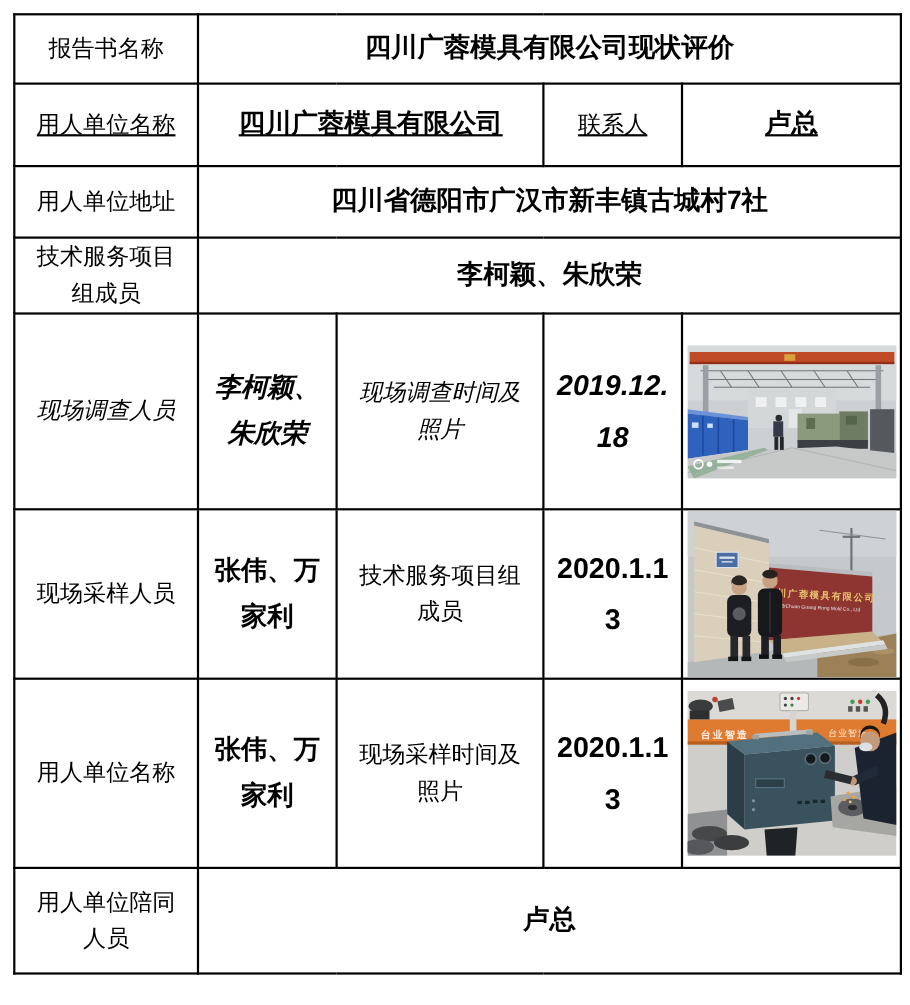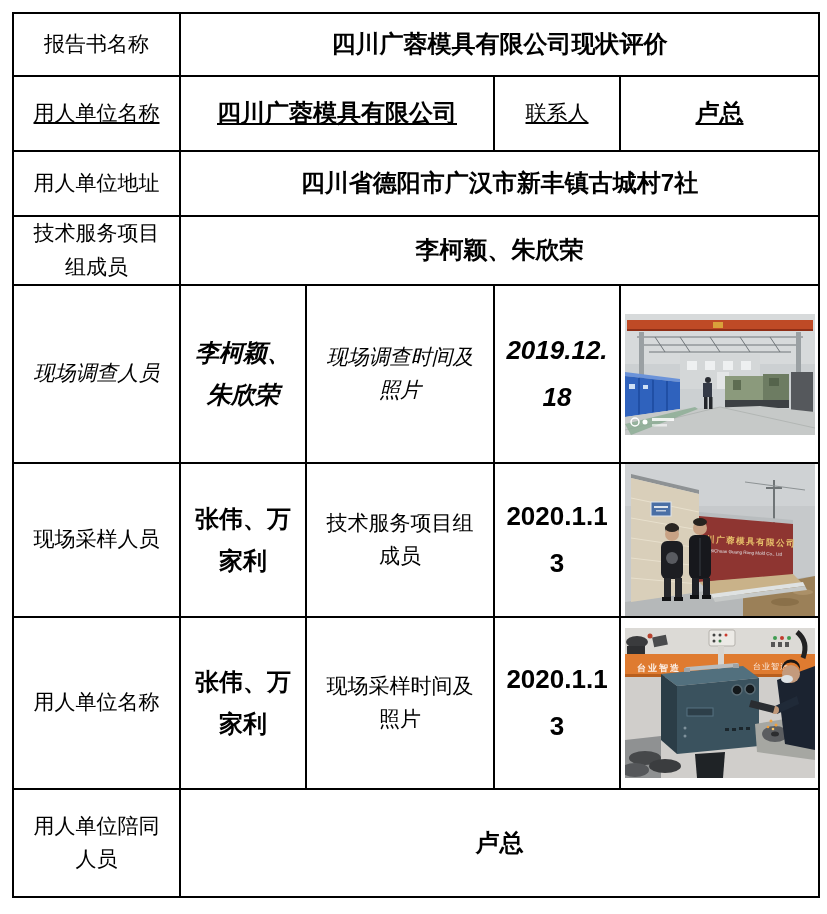--- a/index.html
+++ b/index.html
@@ -47,21 +47,21 @@
   }
   td.photo-cell { padding: 0; }
   svg.photo { display: block; margin: 0 auto; }
   tr.r1 { height: 63px; }
   tr.r2 { height: 75px; text-decoration: underline; }
   tr.r3 { height: 65px; }
   tr.r4 { height: 56px; }
   tr.r5 { height: 178px; font-style: italic; }
   tr.r6 { height: 152px; }
   tr.r7 { height: 172px; }
-  tr.r8 { height: 108px; }
+  tr.r8 { height: 96px; }
 </style>
 </head>
 <body>
 
 <div class="page">
   <table class="info">
     <colgroup>
       <col style="width:167px">
         <col style="width:126px">
         <col style="width:188px">

